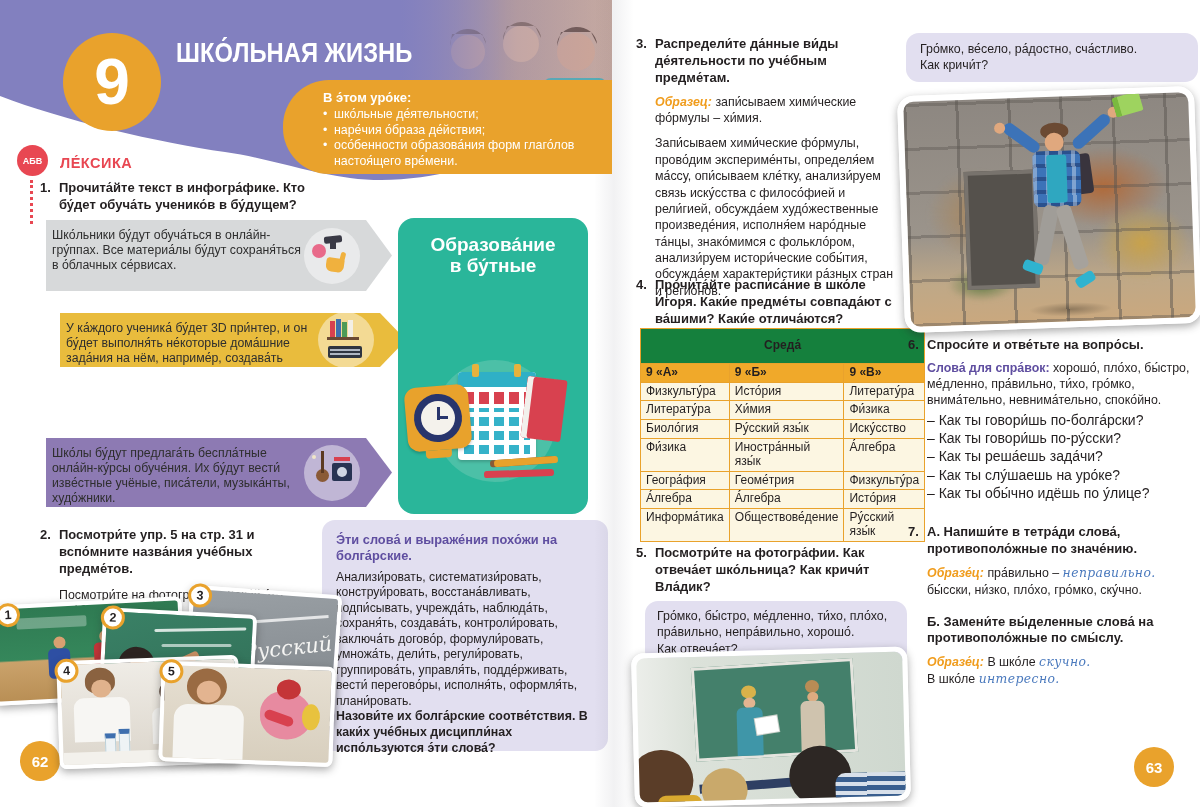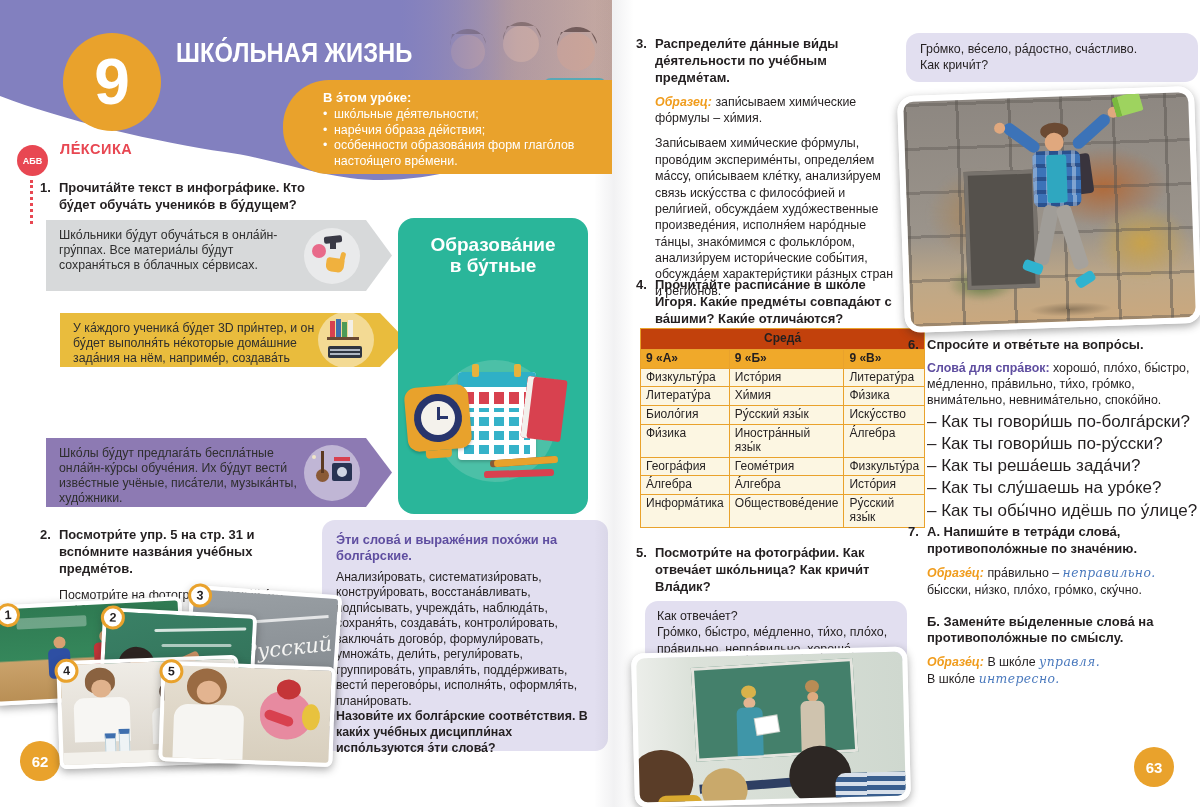--- a/index.html
+++ b/index.html
@@ -18,39 +18,39 @@
   .lesson-box{left:283px;top:80px;width:329px;height:94px;background:#e9a22c;border-radius:46px 0 0 46px;
     z-index:3;color:#fff;padding:10px 8px 8px 40px;}
   .lesson-box .lb-head{font-weight:bold;font-size:13px;margin-bottom:2px;}
   .lesson-box ul{margin:0;padding:0;list-style:none;font-size:12.4px;line-height:1.26;}
   .lesson-box li{padding-left:11px;position:relative;}
   .lesson-box li::before{content:"•";position:absolute;left:0;top:0;}
 
   
   .abv-badge{left:17px;top:145px;width:31px;height:31px;border-radius:50%;background:#e84752;color:#fff;
     display:flex;align-items:center;justify-content:center;font-size:9px;font-weight:bold;z-index:4;}
-  .lexika-label{left:60px;top:141px;color:#e84752;font-weight:bold;font-size:14.5px;letter-spacing:.5px;}
+  .lexika-label{left:60px;top:155px;color:#e84752;font-weight:bold;font-size:14.5px;letter-spacing:.5px;}
   .dotline{left:30px;top:180px;height:44px;width:0;border-left:3px dotted #e84752;}
 
   
   .ex-head{display:flex;font-weight:bold;font-size:13px;line-height:1.3;color:#231f20;}
   .ex-num{flex:none;width:19px;}
   .body-text{font-size:12.4px;line-height:1.32;color:#231f20;}
   .sample-label{color:#f09c1c;font-weight:bold;font-style:italic;}
   .plabel{color:#5f4ea0;font-weight:bold;}
   .hand{font-family:"DejaVu Serif", serif;font-style:italic;color:#4a79bd;letter-spacing:.4px;}
 
   
   .info-row{left:46px;width:346px;color:#2e2e2e;
     clip-path:polygon(0 0, calc(100% - 26px) 0, 100% 50%, calc(100% - 26px) 100%, 0 100%);}
   .row-gray{background:#d7d9da;}
   .row-yellow{background:#e9bc3d;}
   .row-red{background:#ee4d5e;}
   .row-purple{background:#8d7ab3;}
-  .info-text{position:absolute;left:0;top:0;width:262px;padding:8px 6px 6px 13px;font-size:12.3px;line-height:1.22;}
+  .info-text{position:absolute;left:0;top:0;width:262px;padding:8px 6px 6px 6px;font-size:12.3px;line-height:1.22;}
   .info-icon{position:absolute;right:32px;top:50%;transform:translateY(-50%);width:56px;height:56px;border-radius:50%;
     background:rgba(255,255,255,.45);}
   .ii{position:absolute;}
 
   .poster{left:398px;top:218px;width:190px;height:296px;background:#2ab69a;border-radius:16px;overflow:hidden;}
   .poster-title{margin-top:16px;text-align:center;color:#fff;font-weight:bold;font-size:19px;line-height:1.12;}
   .poster-art{position:absolute;left:0;bottom:0;width:100%;height:160px;}
 
   
   .photo{position:absolute;border:4px solid #fff;border-radius:7px;
@@ -67,24 +67,24 @@
   .words-box .wtitle{color:#5f4ea0;font-weight:bold;font-size:12.8px;line-height:1.25;margin-bottom:6px;}
   .words-box .wbody{font-size:12.2px;line-height:1.27;}
   .words-box .wtail{font-weight:bold;font-size:12.4px;line-height:1.27;}
 
   .pagenum{width:40px;height:40px;border-radius:50%;background:#e9a22c;color:#fff;font-weight:bold;font-size:15px;
     display:flex;align-items:center;justify-content:center;}
 
   
   table.sched{border-collapse:collapse;width:246px;background:#fcf6e2;font-size:12px;}
   table.sched td{border:1.5px solid #e9a22c;padding:2px 5px;line-height:1.15;vertical-align:top;}
-  table.sched .cap{background:#c2410c;font-weight:bold;text-align:center;padding:3px 4px;}
+  table.sched .cap{background:#15803d;font-weight:bold;text-align:center;padding:10px 4px;}
   table.sched .hd{background:#f0a92a;font-weight:bold;}
 
-  .q-line{font-size:17px;line-height:1.31;}
+  .q-line{font-size:14px;line-height:1.31;}
 </style>
 </head>
 <body>
 
 <div class="spread">
 
   <div class="abs" style="left:0;top:0;width:612px;height:807px;">
 
     <svg class="abs" width="612" height="235" viewBox="0 0 612 235" style="left:0;top:0;">
       <defs>
@@ -357,22 +357,22 @@
     </table>
 
     <div class="abs" style="left:24px;top:545px;width:268px;">
       <div class="ex-head">
         <span class="ex-num">5.</span>
         <span>Посмотри́те на фотогра́фии. Как отвеча́ет шко́льница? Как кричи́т Вла́дик?</span>
       </div>
     </div>
 
     <div class="abs lav" style="left:33px;top:601px;width:262px;padding:7px 12px;">
+      <div>Гро́мко, бы́стро, ме́дленно, ти́хо, пло́хо, пра́вильно, непра́вильно, хорошо́.</div>
       <div>Как отвеча́ет?</div>
-      <div>Гро́мко, бы́стро, ме́дленно, ти́хо, пло́хо, пра́вильно, непра́вильно, хорошо́.</div>
     </div>
 
     <div class="photo" style="left:21px;top:650px;width:276px;height:154px;transform:rotate(-1.5deg);border-radius:12px;border-width:5px;">
       <div class="scene" style="background:linear-gradient(90deg,#eceeea 0%,#dce2da 20%,#cfd8cf 100%);border-radius:8px;">
         <div class="ii" style="left:56px;top:8px;width:162px;height:94px;background:#44806b;border:3px solid #e4e4de;transform:rotate(-2deg);"></div>
         <div class="ii" style="left:104px;top:30px;width:15px;height:13px;border-radius:50%;background:#d9b24a;"></div>
         <div class="ii" style="left:106px;top:42px;width:12px;height:11px;border-radius:50%;background:#e3b490;"></div>
         <div class="ii" style="left:99px;top:52px;width:26px;height:48px;background:#3f96a8;border-radius:6px 6px 0 0;"></div>
         <div class="ii" style="left:118px;top:62px;width:22px;height:16px;background:#ffffff;transform:rotate(-8deg);box-shadow:0 0 0 1px #cdd2cc;"></div>
         <div class="ii" style="left:168px;top:26px;width:14px;height:13px;border-radius:50%;background:#b98c55;"></div>
@@ -445,21 +445,21 @@
         <span class="sample-label">Образе́ц:</span>
         <span>пра́вильно – </span><span class="hand">неправильно.</span>
       </div>
       <div class="body-text" style="margin:1px 0 0 19px;">бы́сски, ни́зко, пло́хо, гро́мко, ску́чно.</div>
 
       <div class="ex-head" style="margin:15px 0 0 19px;width:262px;">
         <span>Б. Замени́те вы́деленные слова́ на противополо́жные по смы́слу.</span>
       </div>
       <div class="body-text" style="margin:7px 0 0 19px;">
         <span class="sample-label">Образе́ц:</span>
-        <span>В шко́ле </span><span class="hand">управля.</span>
+        <span>В шко́ле </span><span class="hand">скучно.</span>
       </div>
       <div class="body-text" style="margin:0 0 0 19px;">
         <span>В шко́ле </span><span class="hand">интересно.</span>
       </div>
     </div>
 
     <div class="abs pagenum" style="left:522px;top:747px;">63</div>
   </div>
 
   <div class="spine"></div>

